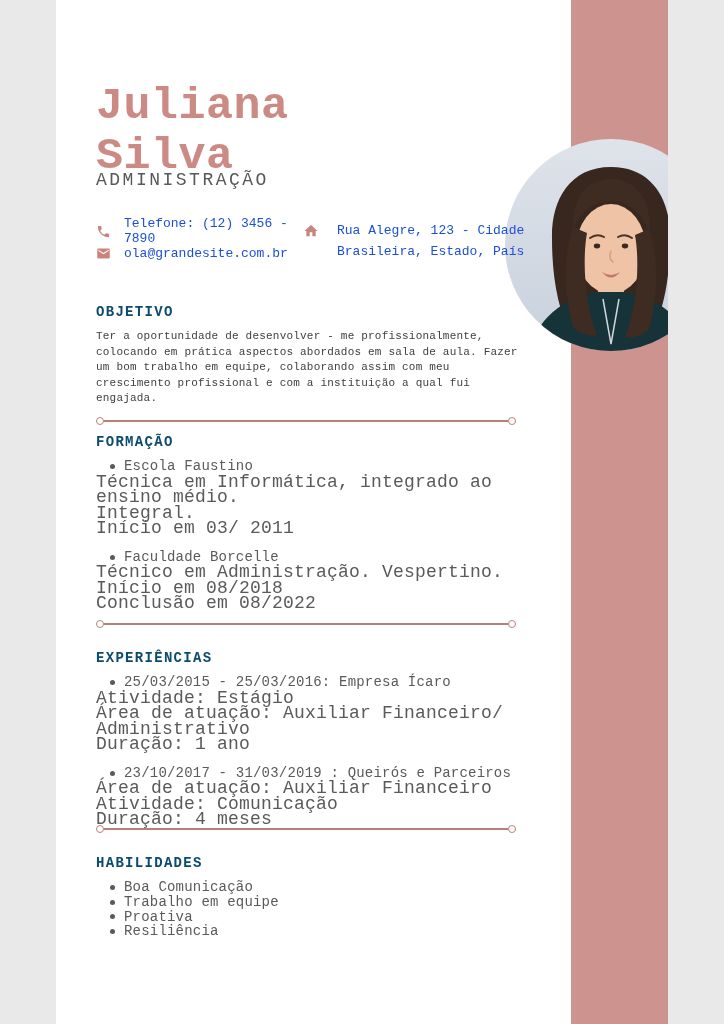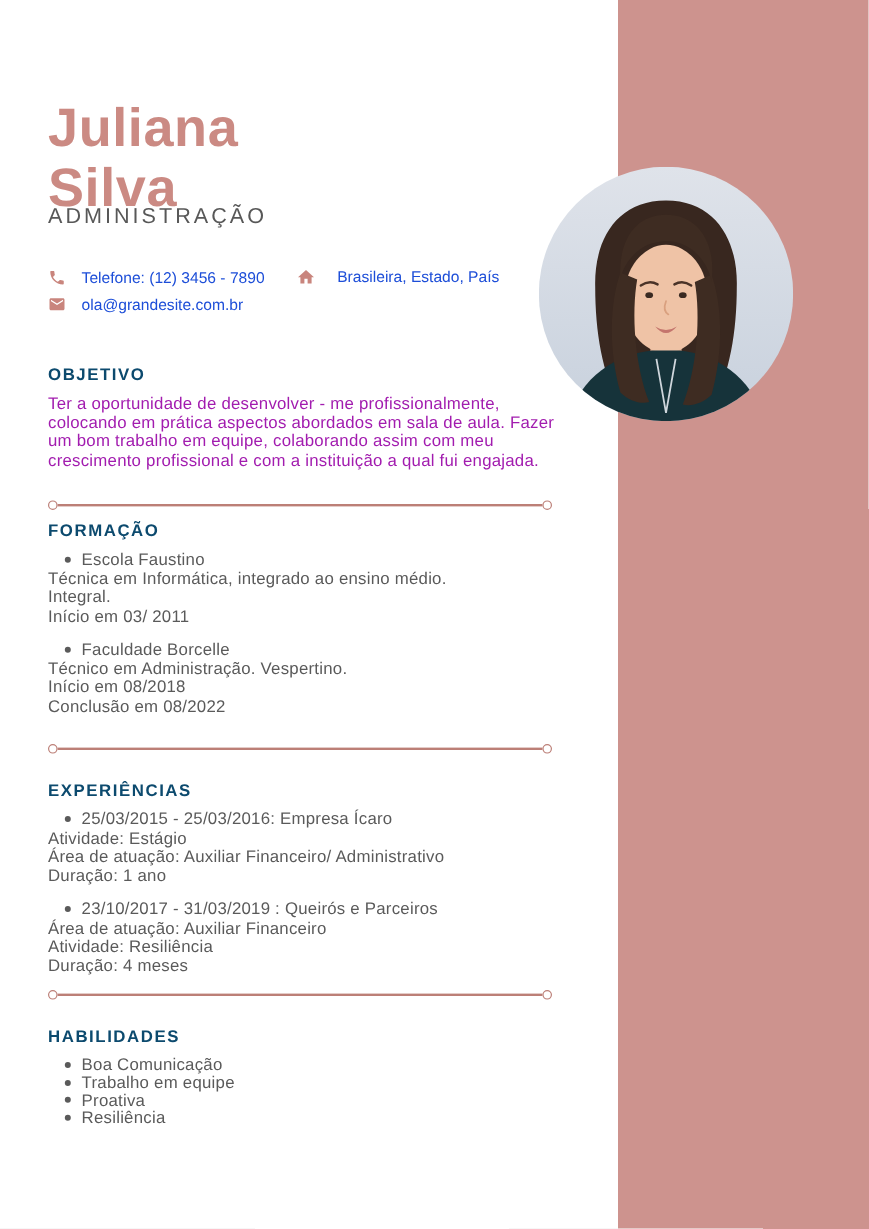--- a/index.html
+++ b/index.html
@@ -1,19 +1,19 @@
 <!DOCTYPE html>
 <html><head>
 <meta charset="utf-8">
 <style>
   html,body { margin:0; padding:0; background:#e9e9e9; }
   .page {
-    position:relative; width:724px; height:1024px; margin:0 auto;
+    position:relative; width:612px; height:1024px; margin:0 auto;
     background:#ffffff; overflow:hidden;
-    font-family:Liberation Sans, sans-serif;
+    font-family:Liberation Mono, monospace;
   }
   .band { position:absolute; left:515px; top:0; width:209px; height:1024px; background:#cd938e; }
   .photo {
     position:absolute; left:449px; top:139px; width:212px; height:212px;
     border-radius:50%; overflow:hidden;
   }
   .photo svg { display:block; }
 
   .name { position:absolute; left:40px; top:52px; color:#cb8a83; font-size:45px; font-weight:700; line-height:50px; letter-spacing:0.5px; }
   .role { position:absolute; left:40px; top:170px; color:#585858; font-size:18px; font-weight:500; letter-spacing:2.5px; }
@@ -25,27 +25,27 @@
   .contact-col2 { display:flex; }
   .contact-col2 .cicon { width:16px; height:16px; margin:3px 18px 0 0; flex:0 0 auto; }
   .addr-lines div { line-height:21px; }
 
   .section { position:absolute; left:40px; width:434px; }
   .sec-objetivo     { top:304px; }
   .sec-formacao     { top:434px; }
   .sec-experiencias { top:650px; }
   .sec-habilidades  { top:855px; }
   .section h2 { margin:0 0 9px 0; font-size:14px; font-weight:700; letter-spacing:1.3px; color:#0c4a6e; }
-  .body-text { margin:0; font-size:14px; line-height:15.5px; letter-spacing:0.2px; color:#a21caf; }
+  .body-text { margin:0; font-size:11px; line-height:15.5px; letter-spacing:0.2px; color:#404040; }
 
   .entry { margin:0 0 13px 0; }
   .entry:last-child { margin-bottom:0; }
   .bullet-line { display:flex; align-items:center; font-size:14px; line-height:15.5px; letter-spacing:0.2px; color:#5a5a5a; }
   .dot { width:5px; height:5px; border-radius:50%; background:#5a5a5a; display:inline-block; margin:0 9px 0 14px; flex:0 0 auto; }
-  .entry-line { font-size:14px; line-height:15.5px; letter-spacing:0.2px; color:#5a5a5a; }
+  .entry-line { font-size:18px; line-height:15.5px; letter-spacing:0.2px; color:#5a5a5a; }
 
   .skill-list { margin:0; padding:0; list-style:none; }
   .skill-list .bullet-line { line-height:14.8px; }
 
   .divider { position:absolute; left:40px; width:420px; height:8px; display:flex; align-items:center; }
   .div-1 { top:417px; } .div-2 { top:620px; } .div-3 { top:825px; }
   .divider .endcap { width:8px; height:8px; border:1.5px solid #bc7f77; border-radius:50%; background:#fff; box-sizing:border-box; flex:0 0 auto; }
   .divider .line { flex:1; height:1.5px; background:#bc7f77; }
 </style>
 </head>
@@ -101,20 +101,21 @@
           <path fill="#c9857d" d="M20 4H4c-1.1 0-1.99.9-1.99 2L2 18c0 1.1.9 2 2 2h16c1.1 0 2-.9 2-2V6c0-1.1-.9-2-2-2zm0 4l-8 5-8-5V6l8 5 8-5v2z"></path>
         </svg>
         <span>ola@grandesite.com.br</span>
       </div>
     </div>
     <div class="contact-col2">
       <svg class="cicon" viewBox="0 0 24 24">
         <path fill="#c9857d" d="M10 20v-6h4v6h5v-8h3L12 3 2 12h3v8z"></path>
       </svg>
       <div class="addr-lines">
+        <div>Rua Alegre, 123 - Cidade</div>
         <div>Brasileira, Estado, País</div>
       </div>
     </div>
   </div>
 
   <div class="section sec-objetivo">
     <h2>OBJETIVO</h2>
     <p class="body-text">Ter a oportunidade de desenvolver - me profissionalmente, colocando em prática aspectos abordados em sala de aula. Fazer um bom trabalho em equipe, colaborando assim com meu crescimento profissional e com a instituição a qual fui engajada.</p>
   </div>
 
@@ -162,21 +163,21 @@
       <div class="entry-line">Atividade: Estágio</div>
       <div class="entry-line">Área de atuação: Auxiliar Financeiro/ Administrativo</div>
       <div class="entry-line">Duração: 1 ano</div>
     </div>
     <div class="entry">
       <div class="bullet-line">
         <span class="dot"></span>
         <span>23/10/2017 - 31/03/2019 : Queirós e Parceiros</span>
       </div>
       <div class="entry-line">Área de atuação: Auxiliar Financeiro</div>
-      <div class="entry-line">Atividade: Resiliência</div>
+      <div class="entry-line">Atividade: Comunicação</div>
       <div class="entry-line">Duração: 4 meses</div>
     </div>
   </div>
 
   <div class="divider div-3">
     <span class="endcap"></span>
     <span class="line"></span>
     <span class="endcap"></span>
   </div>
 

